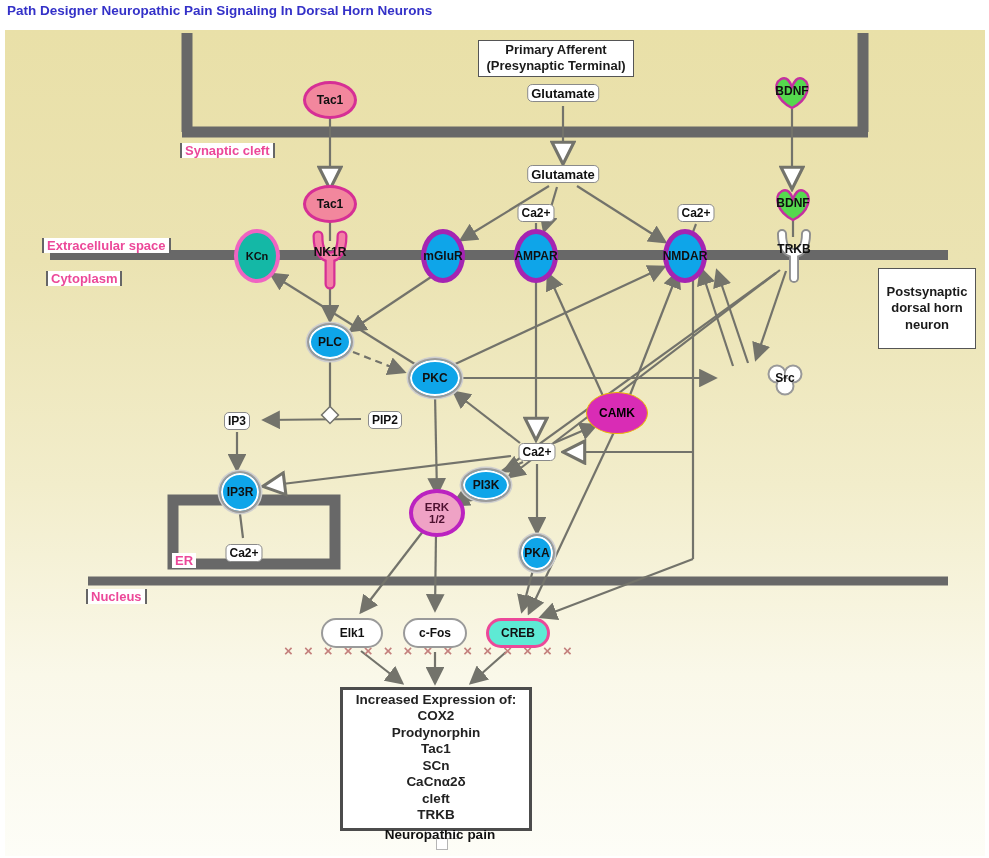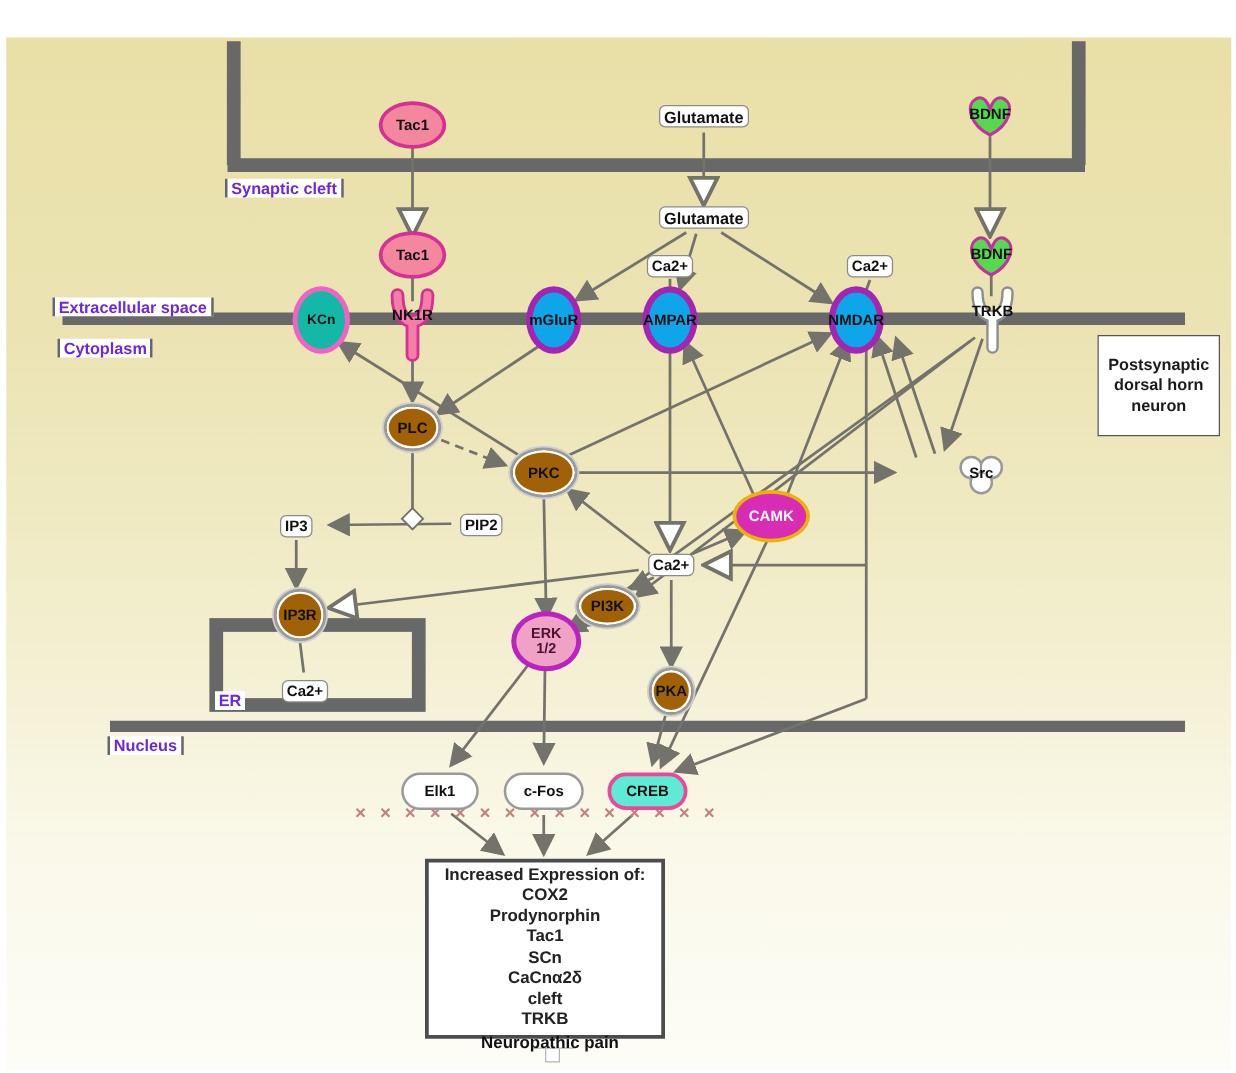--- a/index.html
+++ b/index.html
@@ -7,49 +7,50 @@
   .canvas{position:relative;width:989px;height:858px;background:#fff;overflow:hidden}
   .bg{position:absolute;left:5px;top:30px;width:980px;height:826px;
       background:linear-gradient(180deg,#e9e0a8 0%,#ebe3b2 28%,#f2edcb 55%,#faf8e9 78%,#fdfdf7 100%)}
   .title{position:absolute;left:7px;top:3px;font-size:13.5px;font-weight:bold;color:#3431c8;z-index:4}
   svg.layer{position:absolute;left:0;top:0;z-index:1}
   .node{position:absolute;transform:translate(-50%,-50%);display:flex;align-items:center;justify-content:center;
         font-weight:bold;font-size:12px;color:#101010;z-index:2;white-space:nowrap}
   .oval{border-radius:50%}
   .pink{background:#f2879d;border:3px solid #d62f95}
   .gp{background:#0ea5e9;border:5px solid #a524b2}
-  .wh{background:#a16207;border:2px solid #9b9b9b;box-shadow:inset 0 0 0 2px #fff,0 0 0 1.5px #cfcfcf}
+  .wh{background:#0ea5e9;border:2px solid #9b9b9b;box-shadow:inset 0 0 0 2px #fff,0 0 0 1.5px #cfcfcf}
   .chip{background:#fff;border:1px solid #8a8a8a;border-radius:5px;padding:0 3px;height:18px;z-index:2}
   .kcn{background:#14b8a6;border:4px solid #ef64c2;font-size:11px}
-  .camk{background:#d92cb5;border:3px solid #eab308;color:#ffffff}
+  .camk{background:#d92cb5;border:1px solid #eab308;color:#000000}
   .erk{background:#efa2c5;border:4px solid #bb22c0;color:#4d1030;flex-direction:column;line-height:1.05;font-size:11.5px}
   .pill{border-radius:15px;background:#fff;border:2px solid #9a9a9a}
   .pillgp{border-radius:15px;background:#5eead4;border:3px solid #ec4899}
   .glyph{background:none;border:none}
   .glyph .lbl{position:absolute;left:50%;transform:translateX(-50%);z-index:3}
-  .rlabel{position:absolute;z-index:3;background:#fff;font-weight:bold;font-size:13px;color:#6d28d9;
+  .rlabel{position:absolute;z-index:3;background:#fff;font-weight:bold;font-size:13px;color:#ec4899;
           padding:0 3px;border-left:2px solid #666;border-right:2px solid #666;white-space:nowrap}
   .rbox{position:absolute;z-index:3;background:#fff;border:1.5px solid #555;font-weight:bold;font-size:13px;
         color:#1a1a1a;text-align:center;padding:1px 5px;white-space:nowrap;line-height:1.25}
   .expr{position:absolute;left:340px;top:687px;width:192px;background:#fff;border:3px solid #4c4c4c;z-index:2;
         text-align:center;font-weight:bold;font-size:13.5px;color:#222;padding:2px 0 4px;line-height:1.22}
   .dna{position:absolute;left:284px;top:642px;z-index:1;color:#c4807d;font-size:15px;font-weight:bold;
        letter-spacing:3.5px;white-space:nowrap}
   .cross{position:absolute;left:442px;top:833px;width:34px;height:34px;transform:translate(-50%,-50%);z-index:1}
   .cross i{position:absolute;background:#fff;border:1.5px solid #b5b5b5;display:block}
   .cross .v{left:11px;top:0;width:12px;height:34px}
   .cross .h{left:0;top:11px;width:34px;height:12px}
   .outcome{position:absolute;left:440px;top:834px;transform:translate(-50%,-50%);font-size:13.5px;font-weight:bold;
            color:#111;z-index:3;white-space:nowrap}
 </style>
 </head>
 <body>
 
 <div class="canvas">
   <div class="bg"></div>
+  <div class="title">Path Designer Neuropathic Pain Signaling In Dorsal Horn Neurons</div>
 
   <svg class="layer" width="989" height="858">
     <defs>
       <marker id="ms" viewBox="0 0 10 10" refX="8.5" refY="5" markerWidth="8.5" markerHeight="8.5" orient="auto">
         <path d="M0,0 L10,5 L0,10 z" fill="#73736b"></path>
         </marker>
       <marker id="mo" viewBox="0 0 12 12" refX="9.5" refY="6" markerWidth="12" markerHeight="12" orient="auto">
         <path d="M1,1 L11,6 L1,11 z" fill="#ffffff" stroke="#73736b" stroke-width="1.4"></path>
         </marker>
     </defs>
@@ -103,20 +104,24 @@
       <line x1="424" y1="530" x2="361" y2="612" marker-end="url(#ms)"></line>
       <line x1="436" y1="533" x2="435" y2="610" marker-end="url(#ms)"></line>
       <line x1="361" y1="651" x2="402" y2="683" marker-end="url(#ms)"></line>
       <line x1="435" y1="652" x2="435" y2="683" marker-end="url(#ms)"></line>
       <line x1="506" y1="652" x2="471" y2="683" marker-end="url(#ms)"></line>
       <line x1="437" y1="799" x2="439" y2="817" marker-end="url(#ms)"></line>
       <rect x="-6" y="-6" width="12" height="12" transform="translate(330,415) rotate(45)" fill="#fff" stroke="#73736b" stroke-width="1.5"></rect>
     </g>
   </svg>
 
+  <div class="rbox" style="left:478px;top:40px;width:156px">
+    <div>Primary Afferent</div>
+    <div>(Presynaptic Terminal)</div>
+  </div>
   <div class="rlabel" style="left:180px;top:143px">Synaptic cleft</div>
   <div class="rlabel" style="left:42px;top:238px">Extracellular space</div>
   <div class="rlabel" style="left:46px;top:271px">Cytoplasm</div>
   <div class="rbox" style="left:878px;top:268px;width:98px;padding:15px 2px">
     <div>Postsynaptic</div>
     <div>dorsal horn</div>
     <div>neuron</div>
   </div>
   <div class="rlabel" style="left:172px;top:553px;border:none">ER</div>
   <div class="rlabel" style="left:86px;top:589px">Nucleus</div>

